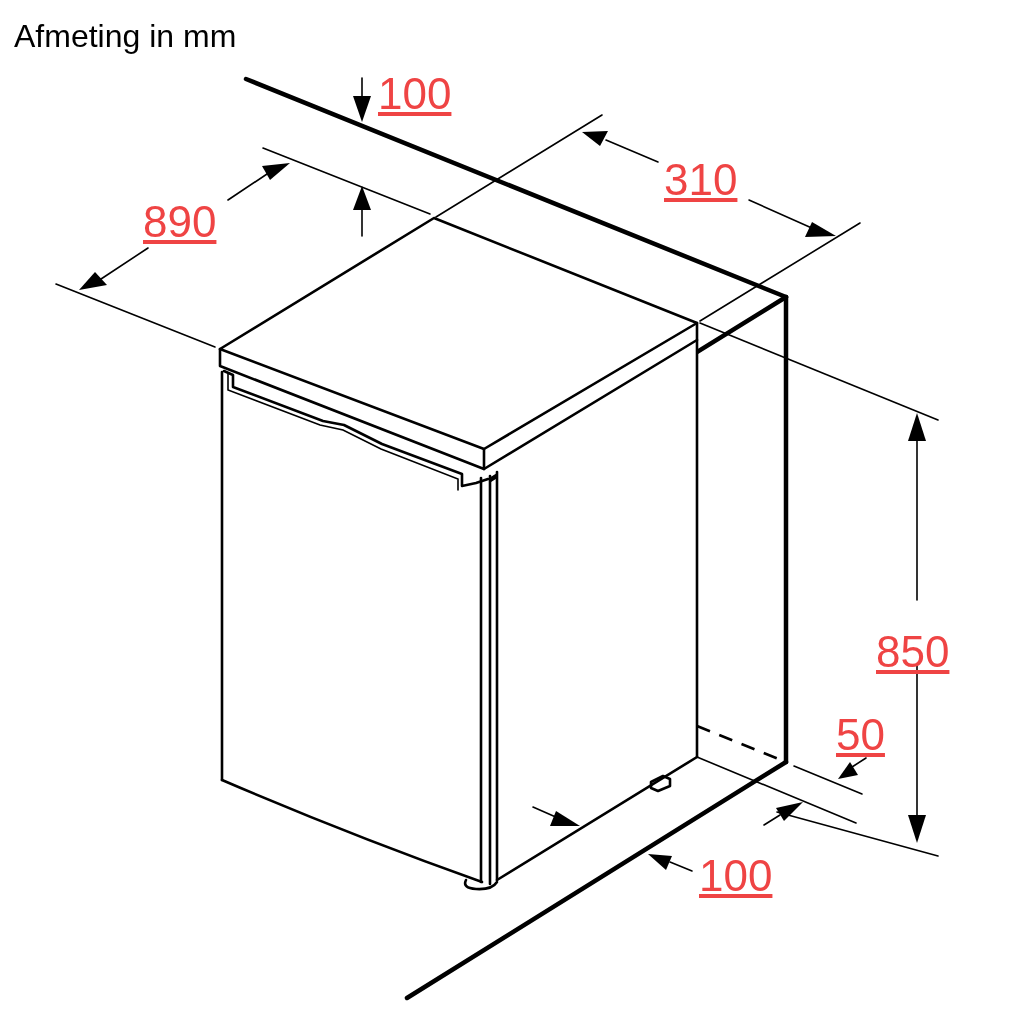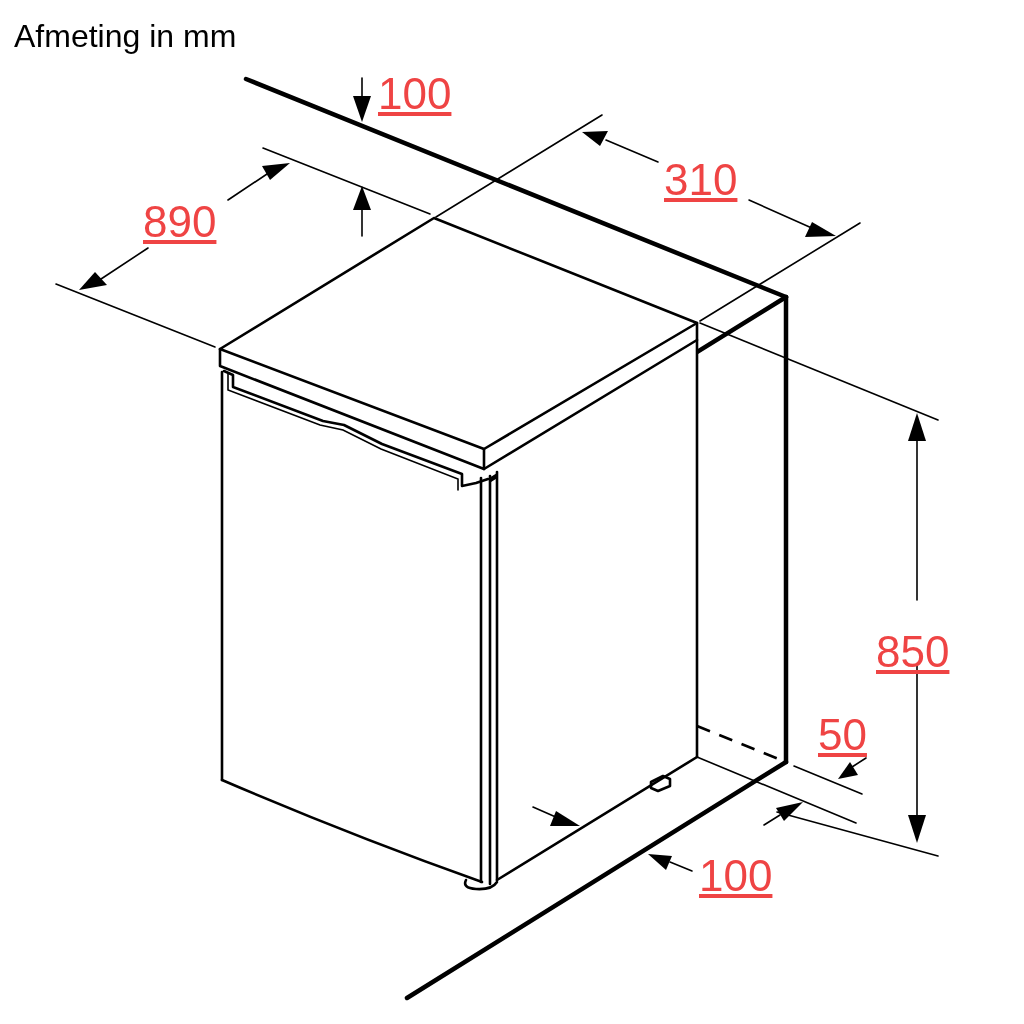--- a/index.html
+++ b/index.html
@@ -154,16 +154,16 @@
       <polygon class="arrow" points="580,826 556,811 550,826"></polygon>
       <line class="thin" x1="692" y1="871" x2="670" y2="862"></line>
       <polygon class="arrow" points="648,854 672,856 666,870"></polygon>
     </g>
   </svg>
 
   <div class="dim-label" style="left:378px; top:70px;">100</div>
   <div class="dim-label" style="left:143px; top:198px;">890</div>
   <div class="dim-label" style="left:664px; top:156px;">310</div>
   <div class="dim-label" style="left:876px; top:608px;margin-top:20px;">850</div>
-  <div class="dim-label" style="left:818px; top:711px;">50</div>
+  <div class="dim-label" style="left:836px; top:711px;">50</div>
   <div class="dim-label" style="left:699px; top:852px;">100</div>
 
 </div>
 
 </body></html>

